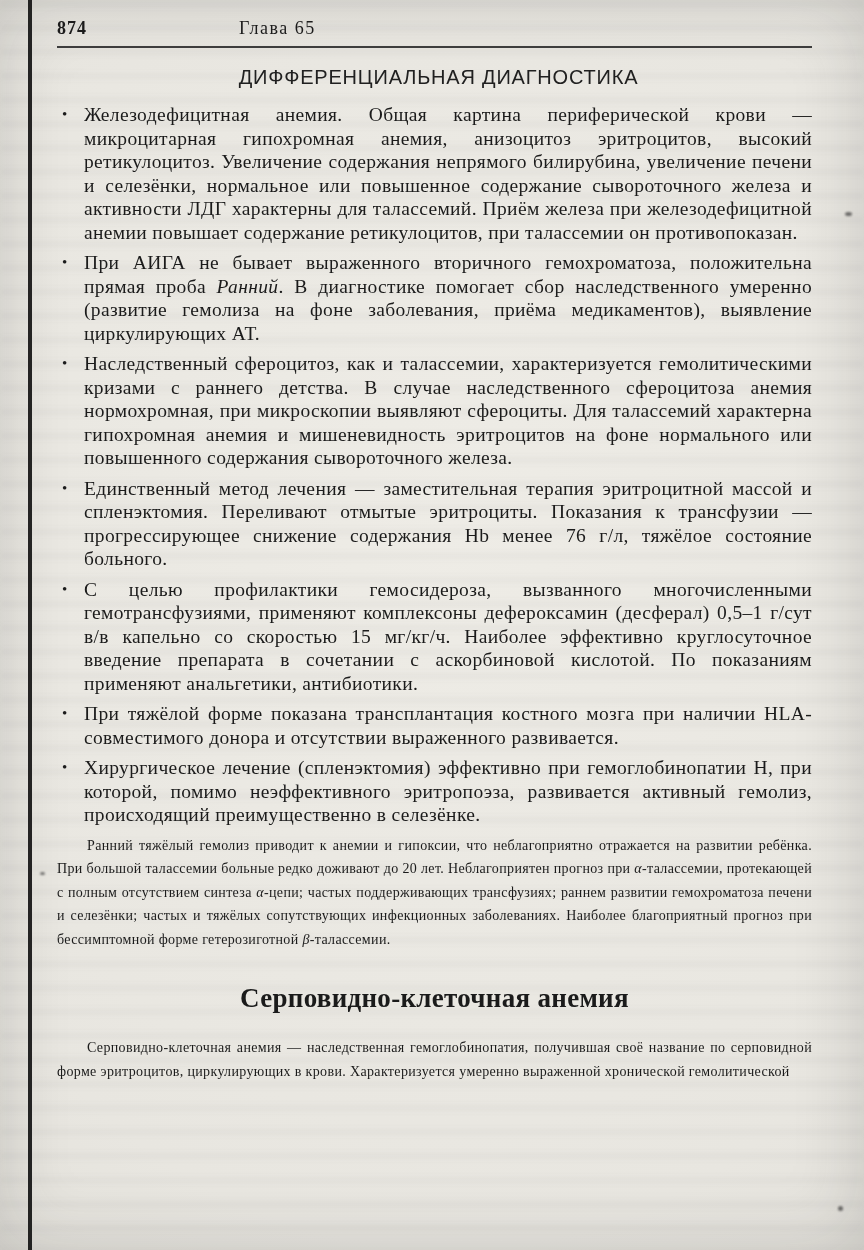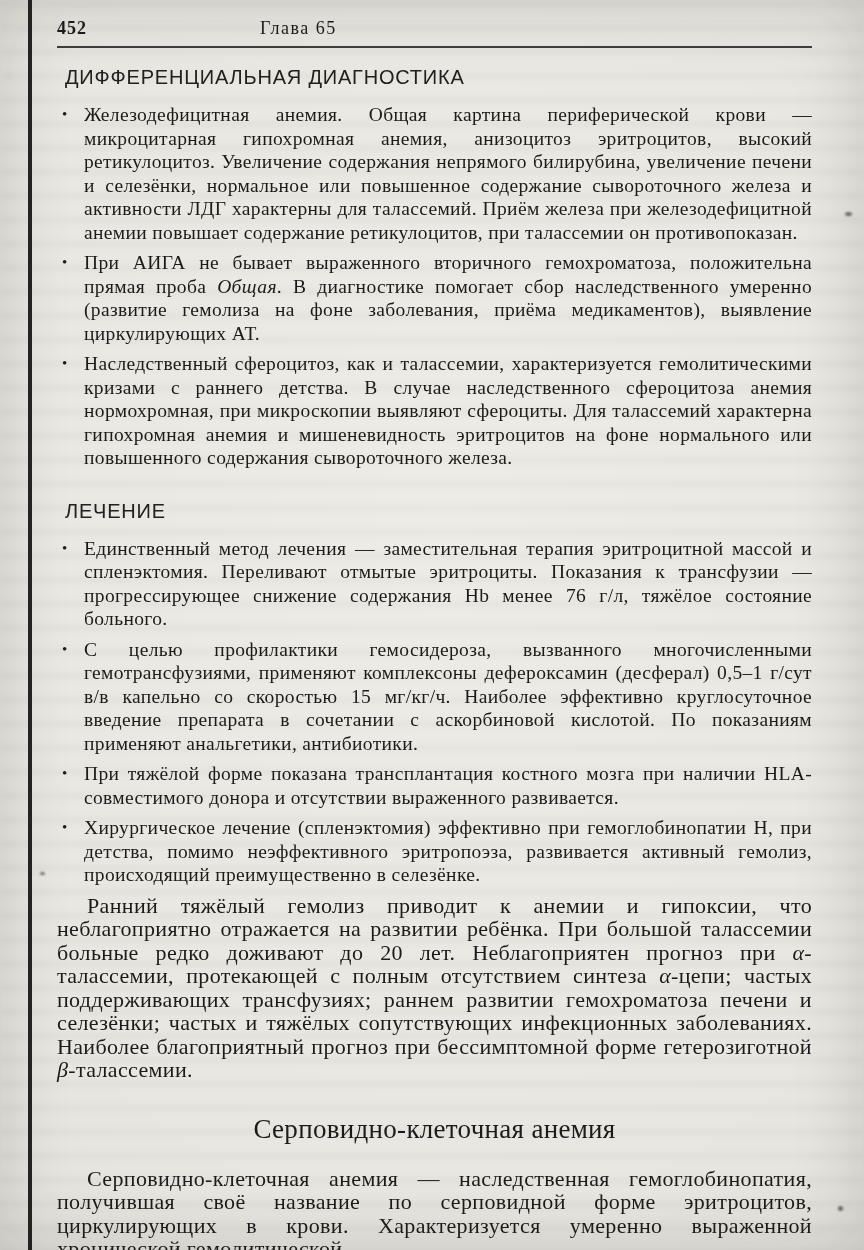--- a/index.html
+++ b/index.html
@@ -24,84 +24,83 @@
     background:repeating-linear-gradient(to bottom, rgba(70,70,78,.05) 0 8px, rgba(0,0,0,0) 8px 24px);
     filter:blur(2px);opacity:.55;mix-blend-mode:multiply;
   }
   .speck{position:absolute;background:#2e2e2e;border-radius:50%;filter:blur(1px);opacity:.65;}
 
   .content{position:absolute;left:57px;right:52px;top:18px;}
 
   .running-head{display:flex;align-items:baseline;font-size:18px;}
   .pgnum{font-weight:bold;width:118px;letter-spacing:1px;}
   .booktitle{letter-spacing:3.5px;}
-  .chapter{margin-left:85px;letter-spacing:1.5px;}
+  .chapter{margin-left:64px;letter-spacing:1.5px;}
   .head-rule{height:2px;background:#2b2b2b;margin-top:7px;opacity:.9;}
 
   .sec-head{
     font-family:"Liberation Sans", sans-serif;
     font-weight:normal;font-size:20px;letter-spacing:.8px;
-    margin:30px 0 14px 8px;color:#202020;
+    margin:30px 0 14px 8px;color:#202020;text-align:center;
   }
   .sec-head.first{margin-top:18px;}
 
   .blist{list-style:none;margin:0;padding:0;}
   .blist li{
     position:relative;padding-left:27px;margin:0 0 7px 0;
     font-size:19.5px;line-height:23.5px;letter-spacing:.35px;
     text-align:justify;
   }
   .marker{position:absolute;left:5px;top:0;font-size:15px;}
   .b{font-weight:normal;}
   .i{font-style:italic;}
 
   .para{
-    margin:0;font-size:22px;line-height:23.5px;letter-spacing:.35px;
+    margin:0;font-size:14px;line-height:23.5px;letter-spacing:.35px;
     text-align:justify;
   }
   .indent{text-indent:30px;}
 
   .chap-title{
-    font-size:27px;font-weight:normal;text-align:center;
+    font-size:27px;font-weight:bold;text-align:center;
     margin:32px 0 22px 0;letter-spacing:.3px;
     font-family:"Liberation Serif", serif;
   }
 </style>
 </head>
 <body>
 
 <div class="page">
 
   <div class="spine-line"></div>
   <div class="bleed"></div>
   <div class="speck" style="left:845px;top:212px;width:7px;height:4px;"></div>
   <div class="speck" style="left:40px;top:872px;width:5px;height:3px;"></div>
   <div class="speck" style="left:838px;top:1206px;width:5px;height:5px;"></div>
 
   <div class="content">
 
     <div class="running-head">
-      <span class="pgnum">452</span>
+      <span class="pgnum">874</span>
       <span class="chapter">Глава 65</span>
     </div>
     <div class="head-rule"></div>
 
     <h2 class="sec-head first">ДИФФЕРЕНЦИАЛЬНАЯ ДИАГНОСТИКА</h2>
     <ul class="blist">
         <li><span class="marker">•</span><span class="li-text"><span class="b">Железодефицитная анемия.</span><span> Общая картина периферической крови — микроцитарная гипохромная анемия, анизоцитоз эритроцитов, высокий ретикулоцитоз. Увеличение содержания непрямого билирубина, увеличение печени и селезёнки, нормальное или повышенное содержание сывороточного железа и активности ЛДГ характерны для талассемий. Приём железа при железодефицитной анемии повышает содержание ретикулоцитов, при талассемии он противопоказан.</span></span></li>
-        <li><span class="marker">•</span><span class="li-text"><span class="b">При АИГА</span><span> не бывает выраженного вторичного гемохроматоза, положительна прямая проба </span><span class="i">Общая</span><span>. В диагностике помогает сбор наследственного умеренно (развитие гемолиза на фоне заболевания, приёма медикаментов), выявление циркулирующих АТ.</span></span></li>
+        <li><span class="marker">•</span><span class="li-text"><span class="b">При АИГА</span><span> не бывает выраженного вторичного гемохроматоза, положительна прямая проба </span><span class="i">Ранний</span><span>. В диагностике помогает сбор наследственного умеренно (развитие гемолиза на фоне заболевания, приёма медикаментов), выявление циркулирующих АТ.</span></span></li>
         <li><span class="marker">•</span><span class="li-text"><span class="b">Наследственный сфероцитоз</span><span>, как и талассемии, характеризуется гемолитическими кризами с раннего детства. В случае наследственного сфероцитоза анемия нормохромная, при микроскопии выявляют сфероциты. Для талассемий характерна гипохромная анемия и мишеневидность эритроцитов на фоне нормального или повышенного содержания сывороточного железа.</span></span></li>
       </ul>
 
-    <h2 class="sec-head">ЛЕЧЕНИЕ</h2>
     <ul class="blist">
         <li><span class="marker">•</span><span class="li-text"><span>Единственный метод лечения — заместительная терапия эритроцитной массой и спленэктомия. Переливают отмытые эритроциты. Показания к трансфузии — прогрессирующее снижение содержания Hb менее 76 г/л, тяжёлое состояние больного.</span></span></li>
         <li><span class="marker">•</span><span class="li-text"><span>С целью профилактики гемосидероза, вызванного многочисленными гемотрансфузиями, применяют комплексоны дефероксамин (десферал) 0,5–1 г/сут в/в капельно со скоростью 15 мг/кг/ч. Наиболее эффективно круглосуточное введение препарата в сочетании с аскорбиновой кислотой. По показаниям применяют анальгетики, антибиотики.</span></span></li>
         <li><span class="marker">•</span><span class="li-text"><span>При тяжёлой форме показана трансплантация костного мозга при наличии HLA-совместимого донора и отсутствии выраженного развивается.</span></span></li>
-        <li><span class="marker">•</span><span class="li-text"><span>Хирургическое лечение (спленэктомия) эффективно при гемоглобинопатии H, при детства, помимо неэффективного эритропоэза, развивается активный гемолиз, происходящий преимущественно в селезёнке.</span></span></li>
+        <li><span class="marker">•</span><span class="li-text"><span>Хирургическое лечение (спленэктомия) эффективно при гемоглобинопатии H, при которой, помимо неэффективного эритропоэза, развивается активный гемолиз, происходящий преимущественно в селезёнке.</span></span></li>
       </ul>
 
     <p class="para indent"><span>Ранний тяжёлый гемолиз приводит к анемии и гипоксии, что неблагоприятно отражается на развитии ребёнка. При большой талассемии больные редко доживают до 20 лет. Неблагоприятен прогноз при </span><span class="i">α</span><span>-талассемии, протекающей с полным отсутствием синтеза </span><span class="i">α</span><span>-цепи; частых поддерживающих трансфузиях; раннем развитии гемохроматоза печени и селезёнки; частых и тяжёлых сопутствующих инфекционных заболеваниях. Наиболее благоприятный прогноз при бессимптомной форме гетерозиготной </span><span class="i">β</span><span>-талассемии.</span></p>
 
     <h1 class="chap-title">Серповидно-клеточная анемия</h1>
     <p class="para indent"><span>Серповидно-клеточная анемия — наследственная гемоглобинопатия, получившая своё название по серповидной форме эритроцитов, циркулирующих в крови. Характеризуется умеренно выраженной хронической гемолитической</span></p>
 
   </div>
 </div>
 

